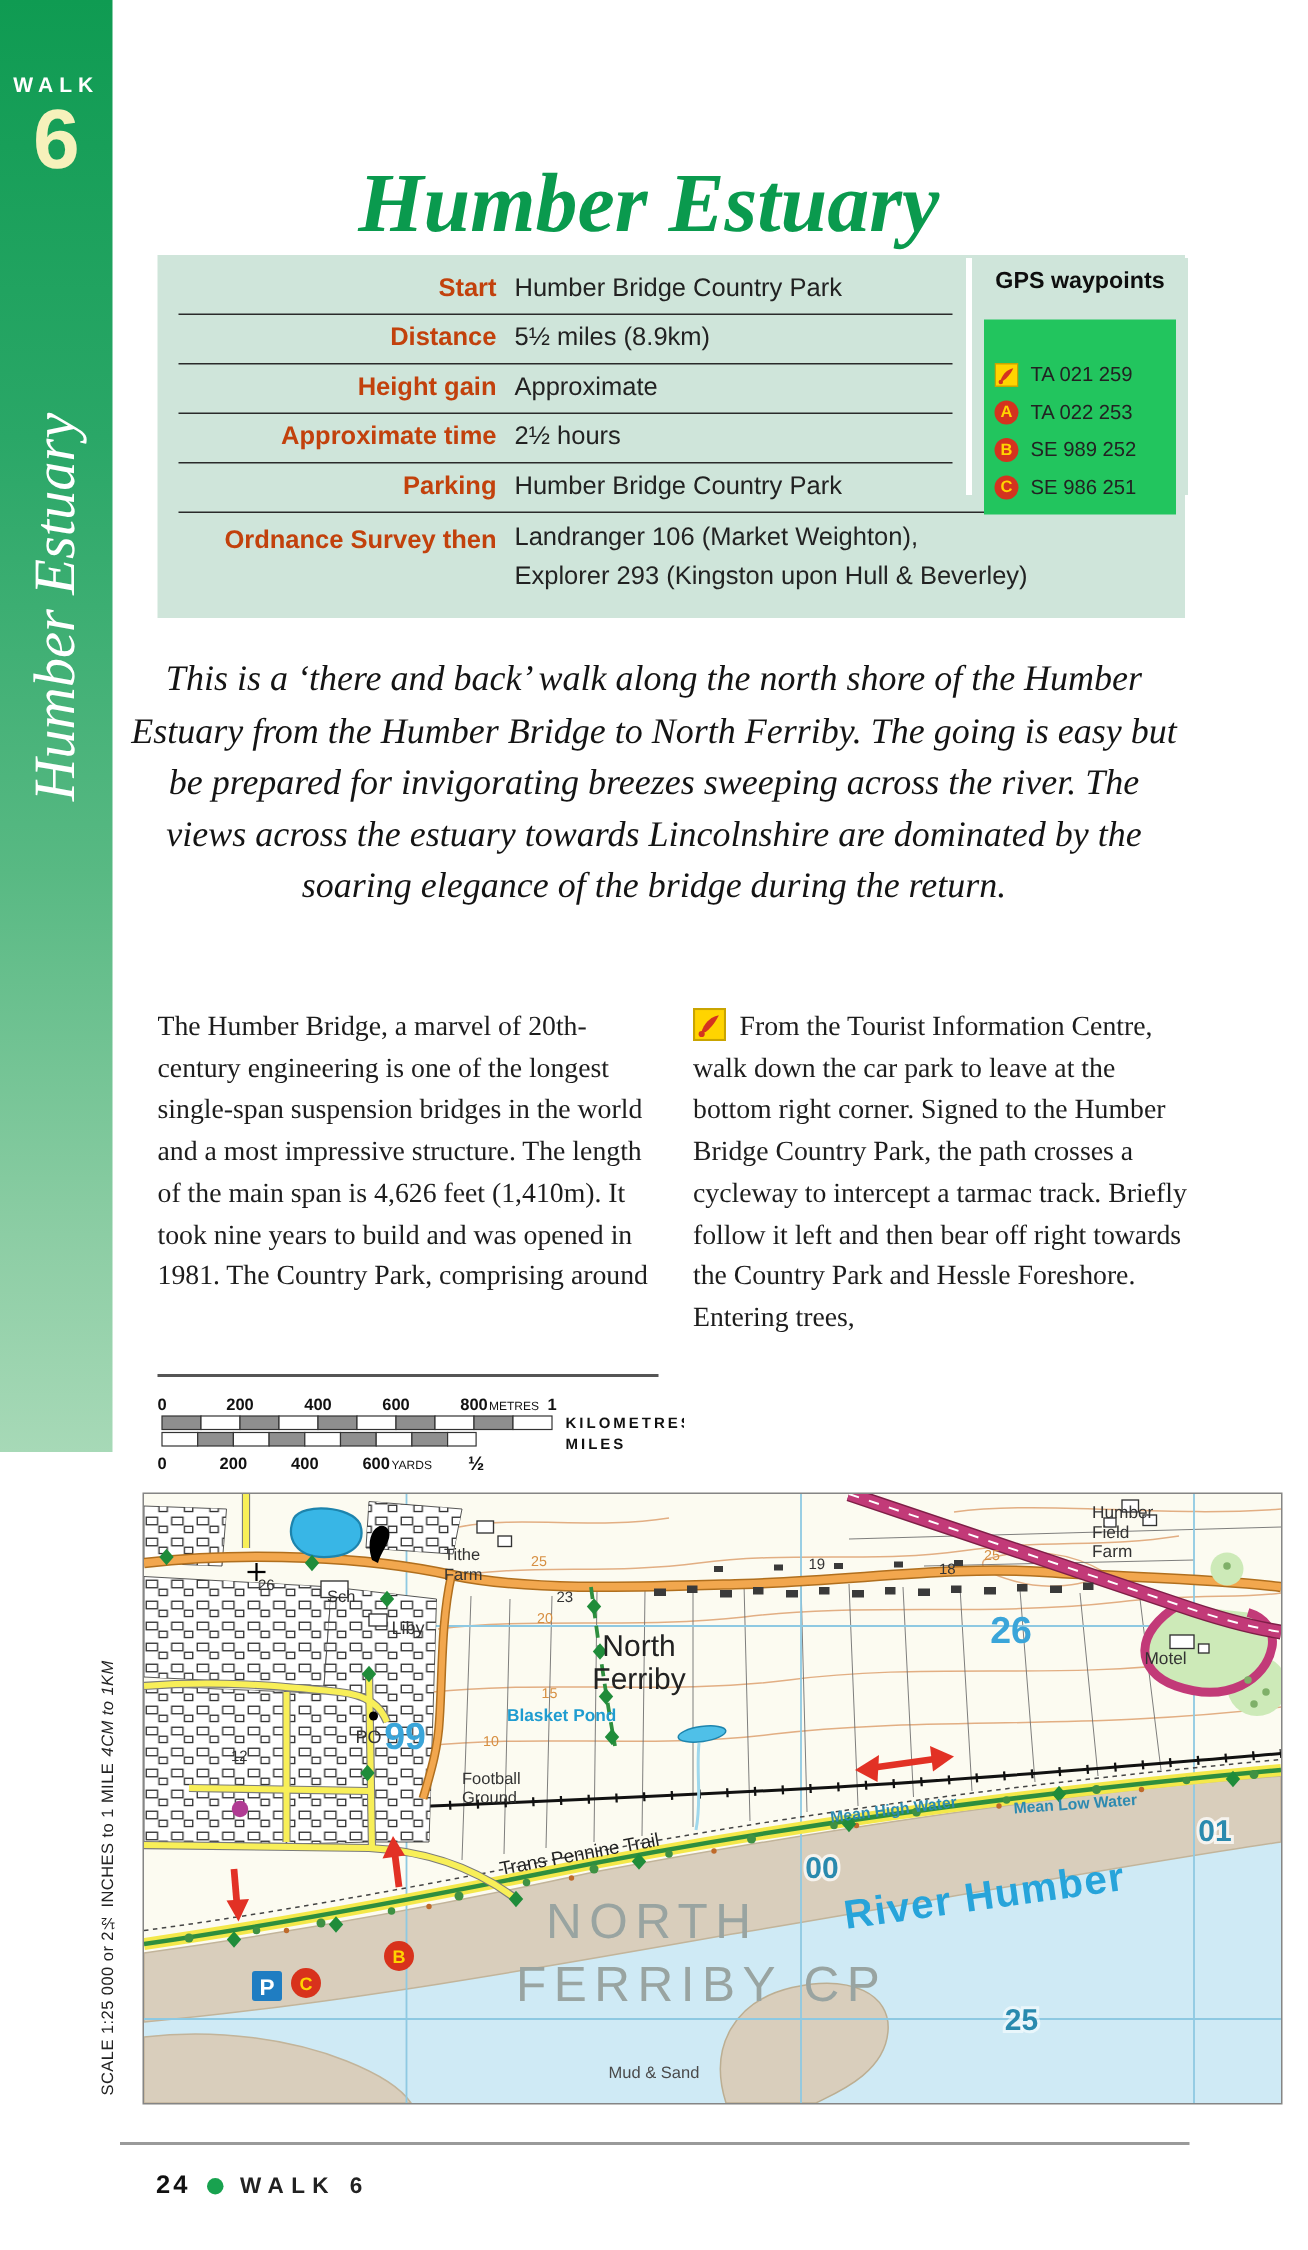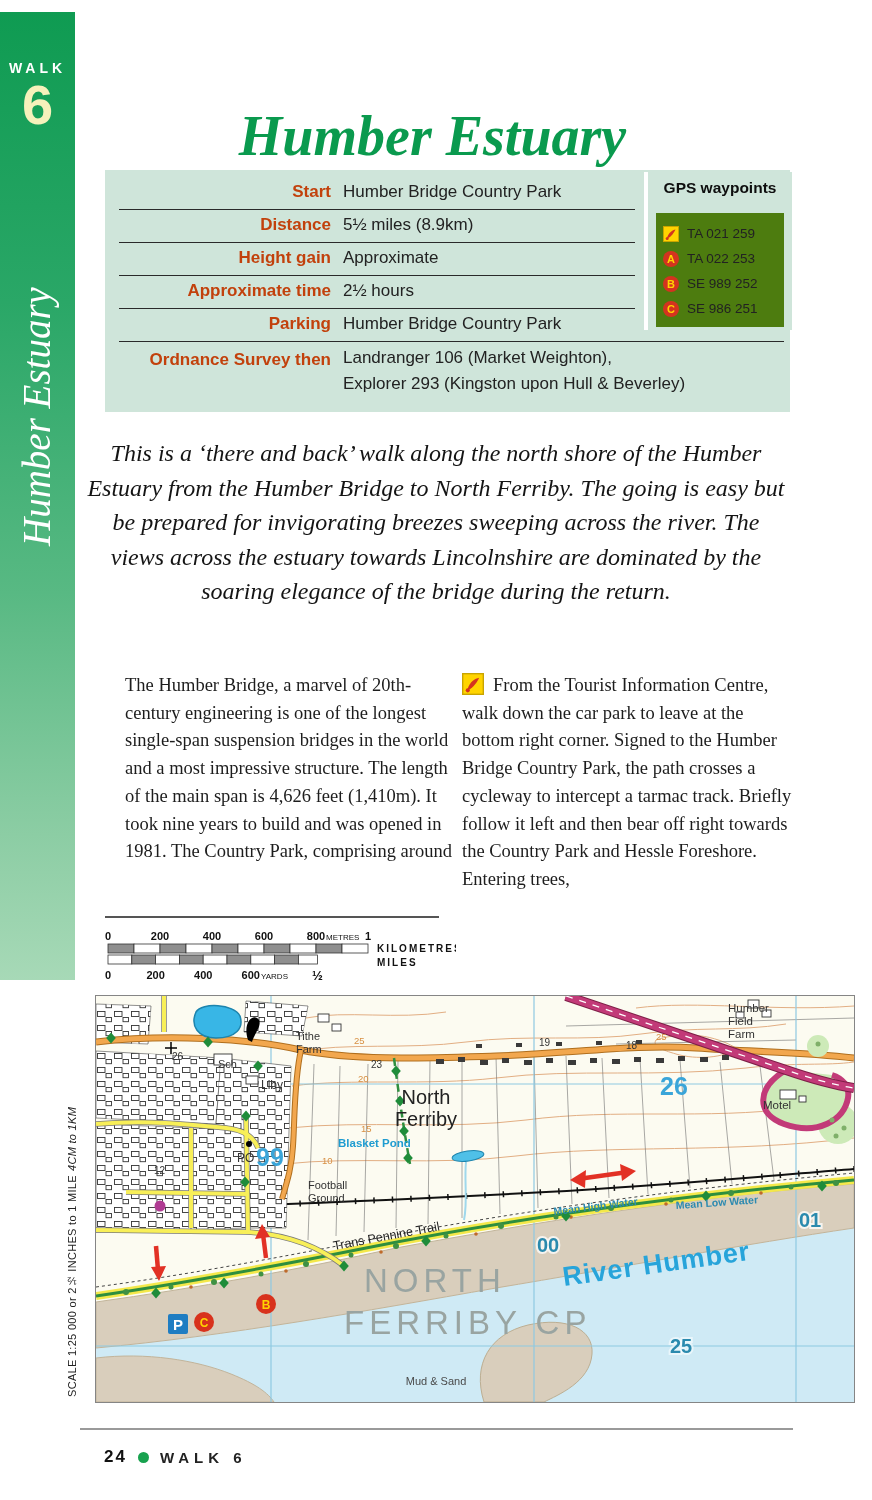--- a/index.html
+++ b/index.html
@@ -1,20 +1,20 @@
 <!DOCTYPE html>
 <html><head>
 <meta charset="utf-8">
 <style>
   html,body{margin:0;padding:0;background:#e9e9e9;}
   .page{position:relative;width:872px;height:1500px;background:#ffffff;overflow:hidden;
         font-family:"Liberation Sans",sans-serif;color:#1a1a1a;}
 
   
-  .sidebar{position:absolute;left:0;top:12px;width:75px;height:968px;
+  .sidebar{position:absolute;left:0;top:0;width:75px;height:968px;
            background:linear-gradient(180deg,#0f9b52 0%,#2aa767 30%,#58b983 60%,#8ccda4 85%,#a7d9b7 100%);}
   .walk-label{position:absolute;top:48px;left:0;width:100%;text-align:center;
               color:#fff;font-weight:bold;font-size:14px;letter-spacing:4px;}
   .walk-number{position:absolute;top:60px;left:0;width:100%;text-align:center;
                color:#f6f1bb;font-weight:bold;font-size:56px;}
   .vtitle{position:absolute;top:150px;left:14px;height:510px;
           writing-mode:vertical-rl;transform:rotate(180deg);
           display:flex;align-items:center;justify-content:center;
           font-family:"Liberation Serif",serif;font-style:italic;font-size:39px;color:#ffffff;}
 
@@ -30,33 +30,33 @@
   .irow .val{flex:1;color:#222;}
   .irow.lined-short::after{content:'';position:absolute;left:14px;right:155px;bottom:0;border-bottom:1.5px solid #2a2a2a;}
   .irow.lined-long::after{content:'';position:absolute;left:14px;right:6px;bottom:0;border-bottom:1.5px solid #2a2a2a;}
   .irow.tall{height:auto;align-items:flex-start;padding-top:3px;}
   .irow.tall .val span{display:block;line-height:26px;}
 
   
   .gps-box{position:absolute;left:644px;top:172px;width:148px;height:158px;background:#cfe5da;
            border-left:4px solid #fff;box-sizing:border-box;}
   .gps-heading{text-align:center;font-weight:bold;font-size:15.5px;margin:7px 0 5px;color:#0e0e0e;}
-  .gps-inner{background:#4d7c0f;margin:16px 8px;padding:8px 7px 6px;}
+  .gps-inner{background:#22c55e;margin:16px 8px;padding:24px 7px 6px;}
   .gps-row{display:flex;align-items:center;gap:8px;height:25px;font-size:13.5px;color:#222;}
   .wp-circle{width:16px;height:16px;border-radius:50%;background:#d4331f;color:#ffd400;
              font-size:11px;font-weight:bold;display:flex;align-items:center;justify-content:center;flex:none;}
   .wp-start{width:16px;height:16px;flex:none;}
 
   
   .intro{position:absolute;left:86px;top:436px;width:700px;text-align:center;
          font-family:"Liberation Serif",serif;font-style:italic;font-size:24px;line-height:34.5px;color:#141414;}
 
   
   .col{position:absolute;top:672px;font-family:"Liberation Serif",serif;font-size:18.5px;line-height:27.7px;color:#1d1d1d;}
-  .col-left{left:105px;width:338px;margin-left:20px;}
+  .col-left{left:105px;width:338px;}
   .col-right{left:462px;width:332px;}
   .col p{margin:0;}
   .pen-inline{display:inline-block;vertical-align:-4px;margin-right:9px;}
 
   
   .divider{position:absolute;left:105px;top:916px;width:334px;border-top:2px solid #555;}
   .scalebar{position:absolute;left:100px;top:928px;}
   .scalebar text{font-family:"Liberation Sans",sans-serif;fill:#111;}
 
   

